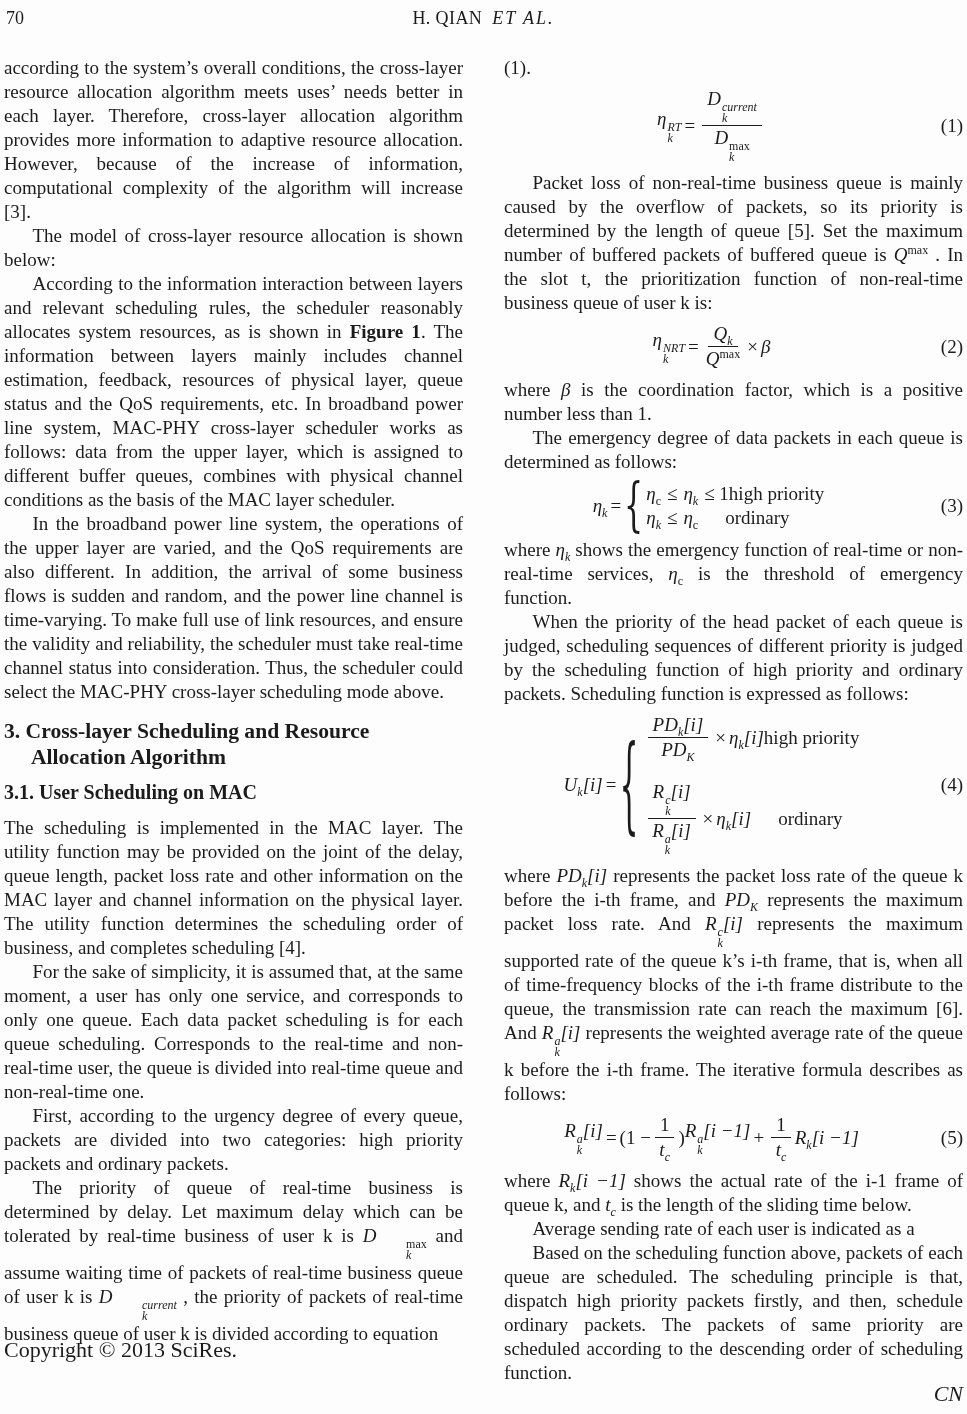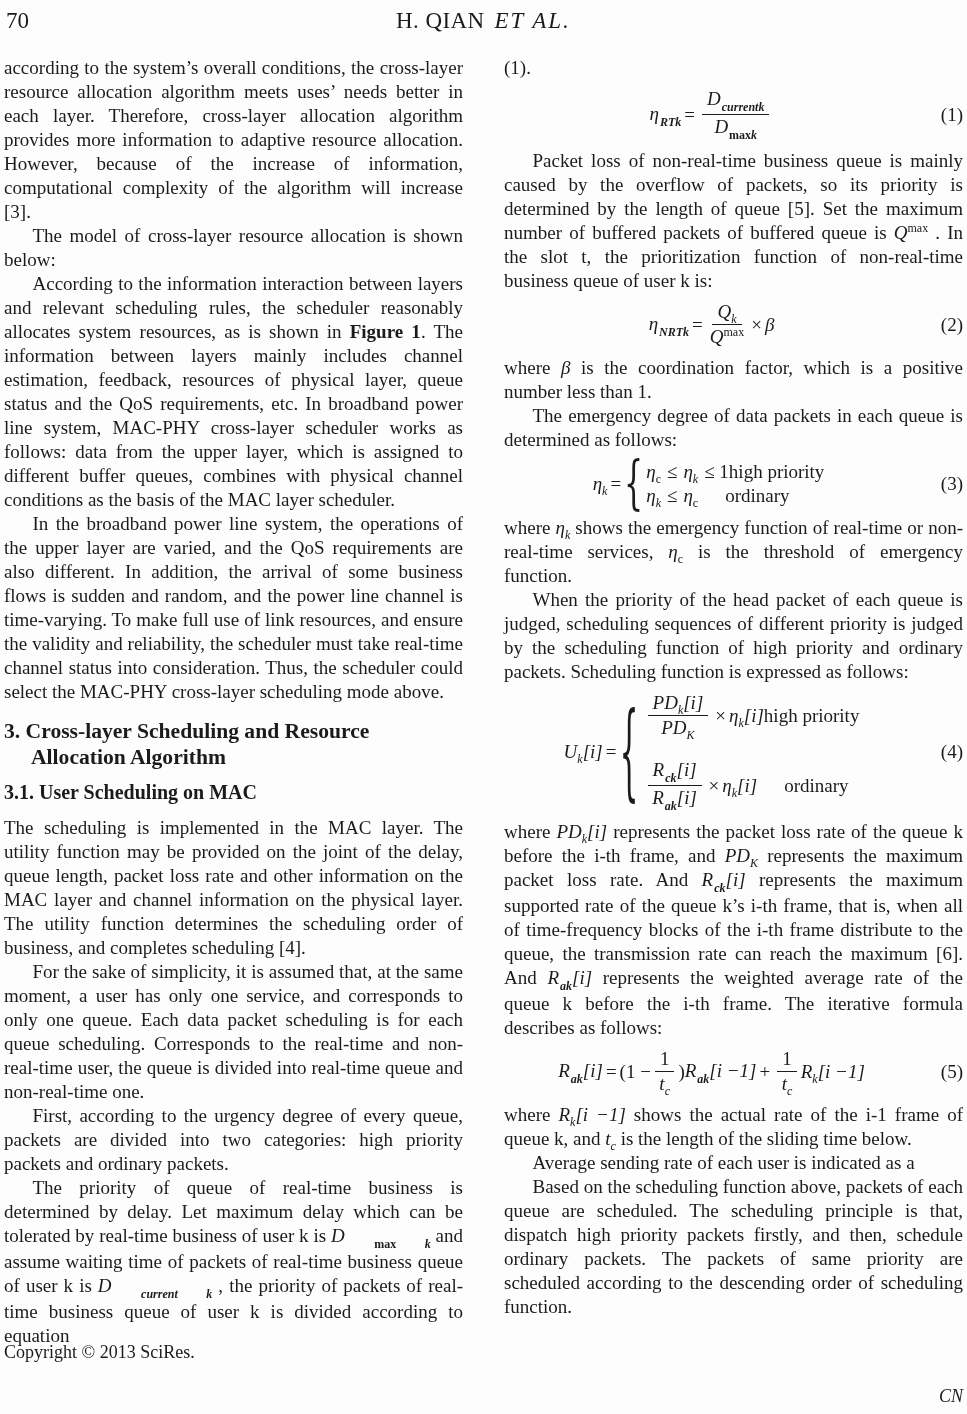--- a/index.html
+++ b/index.html
@@ -2,41 +2,41 @@
 <html><head>
 <meta charset="utf-8">
 <style>
   html,body { margin:0; padding:0; background:#ffffff; }
   .page {
     position:relative; width:967px; height:1414px; background:#fdfdfd;
     font-family:"Liberation Serif","DejaVu Serif",serif; color:#1b1b1b;
     overflow:hidden;
   }
   
-  .header { position:absolute; top:8px; left:4px; right:4px; height:26px; font-size:23px; }
+  .header { position:absolute; top:8px; left:4px; right:4px; height:26px; font-size:18px; }
   .pageno { position:absolute; left:2px; top:0; }
   .rtitle { position:absolute; left:0; right:0; top:0; text-align:center; letter-spacing:0.4px; }
   .rtitle .auth { margin-right:10px; }
   .rtitle .etal { font-style:italic; letter-spacing:2px; }
   
   .cols { position:absolute; top:56px; left:4px; width:959px; display:flex; gap:41px; }
   .col { width:459px; font-size:19px; line-height:24px; text-align:justify; }
   p { margin:0; }
   .ind { text-indent:1.5em; }
   .bold { font-weight:bold; }
   
   .h-section { font-size:21.6px; line-height:26px; font-weight:bold; text-align:left; margin:14px 0 10px; }
   .h-section .l2 { display:block; padding-left:1.25em;font-family:Liberation Serif, serif; }
   .h-sub { font-size:20px; line-height:24px; font-weight:bold; text-align:left; margin:4px 0 12px; }
   
   .v { font-style:italic; }
   .r { font-style:normal !important; }
   sub,sup { font-size:12px; line-height:0; }
-  .stk { display:inline-flex; flex-direction:row; align-items:flex-start;
-         font-size:12px; line-height:11px; vertical-align:-6px; margin-left:1px;font-weight:bold; }
+  .stk { display:inline-flex; flex-direction:column; align-items:flex-start;
+         font-size:12px; line-height:11px; vertical-align:-6px; margin-left:1px; }
   .stk .u { display:block; }
   .stk .d { display:block; }
   .frac { display:inline-flex; flex-direction:column; align-items:center;
           vertical-align:middle; margin:0 4px; line-height:22px; }
   .frac .fnum { padding:0 5px 1px; border-bottom:1.4px solid #1b1b1b; }
   .frac .fden { padding-top:1px; }
   .eq { display:flex; align-items:center; margin:8px 0; }
   .eqbody { flex:1; display:flex; justify-content:center; align-items:center; }
   .eqnum { width:44px; text-align:right; }
   .op { margin:0 6px; }
@@ -45,21 +45,21 @@
   .brace { display:inline-block; font-family:"DejaVu Serif",serif; line-height:1; transform-origin:center; }
   .b3 { font-size:30px; transform:scaleY(1.9); margin-right:3px; }
   .b4 { font-size:30px; transform:scaleY(3.5); margin-right:5px; }
   .caserows { display:inline-flex; flex-direction:column; align-items:flex-start; }
   .caserows.g4 { gap:20px; }
   .crow { display:flex; align-items:center; }
   .lblgap { margin-left:27px; }
   .lbl { white-space:nowrap; }
   
   .footer { position:absolute; left:4px; right:4px; bottom:7px; display:flex;
-            justify-content:space-between; font-size:18px; }
+            justify-content:space-between; font-size:22px; }
   .jab { font-style:italic; font-weight:normal;margin-top:44px; }
 </style>
 </head>
 <body>
 
 <div class="page">
 
   <div class="header">
     <span class="pageno">70</span>
     <span class="rtitle"><span class="auth">H. QIAN</span><span class="etal">ET  AL.</span></span>

